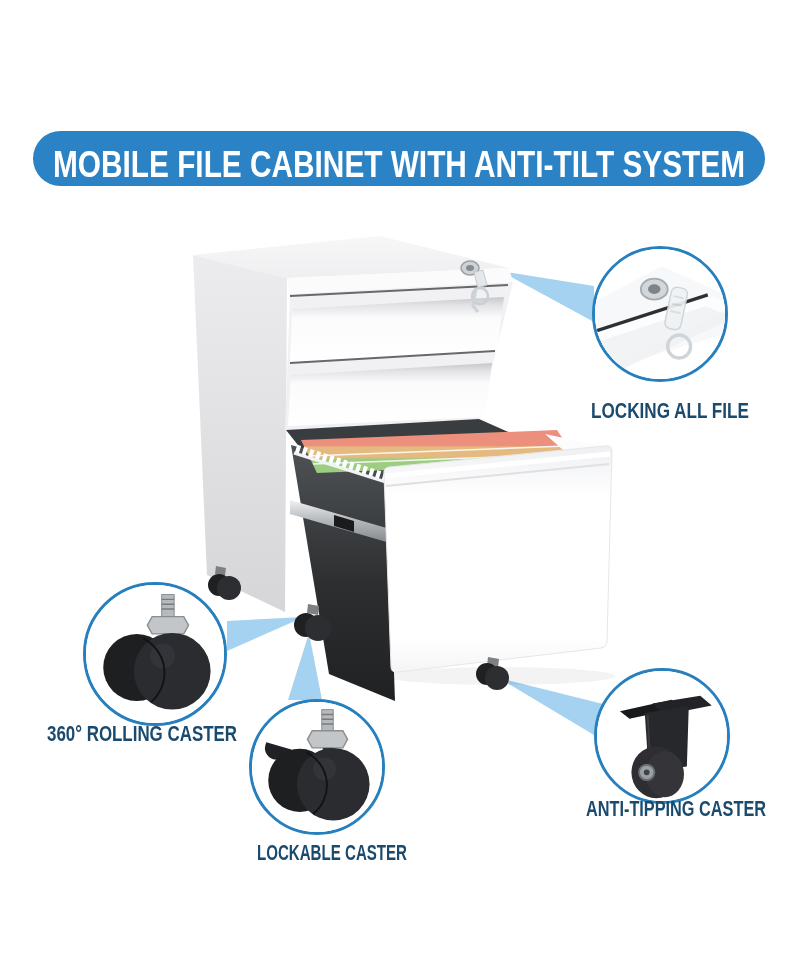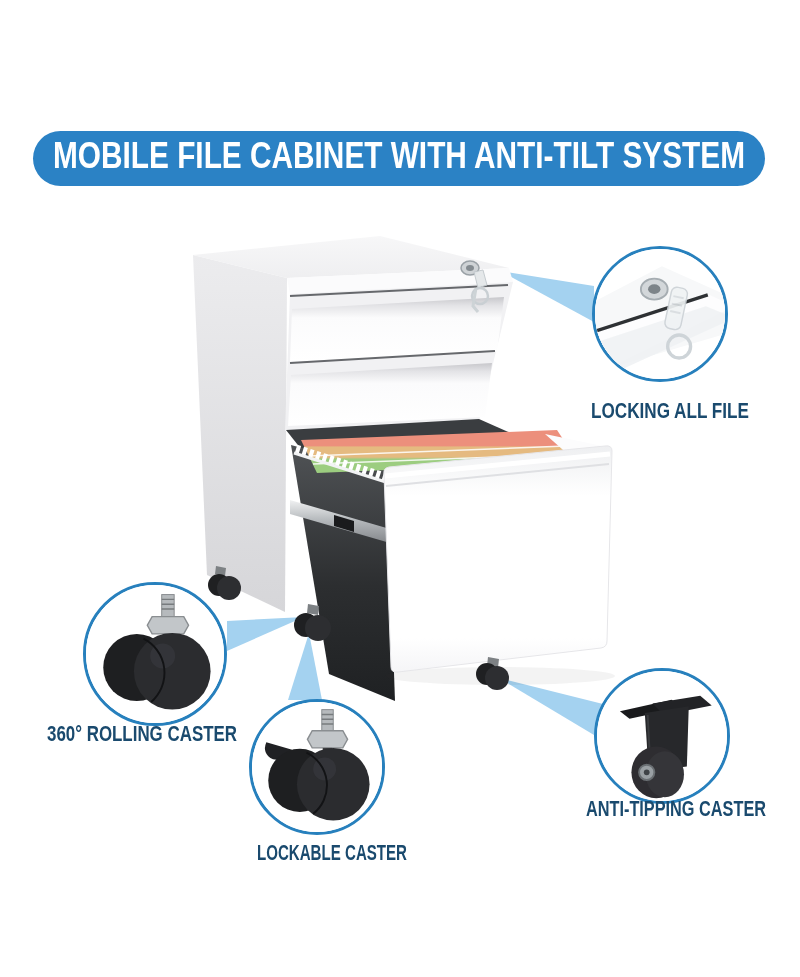--- a/index.html
+++ b/index.html
@@ -3,21 +3,21 @@
 <meta charset="utf-8">
 <style>
   html,body{margin:0;padding:0;background:#ffffff;}
   .stage{
     position:relative;width:800px;height:977px;background:#ffffff;overflow:hidden;
     font-family:"Liberation Sans","DejaVu Sans",sans-serif;
   }
   .banner{
     position:absolute;left:33px;top:131px;width:732px;height:55px;
     background:var(--banner-bg,#2b82c5);border-radius:28px;
-    display:flex;align-items:flex-start;justify-content:center;
+    display:flex;align-items:flex-end;justify-content:center;
   }
   .banner svg{display:block;}
   .banner text{
     font-family:"Liberation Sans","DejaVu Sans",sans-serif;
     font-weight:bold;font-size:37px;fill:var(--banner-text,#ffffff);
   }
   .scene{position:absolute;left:0;top:0;width:800px;height:977px;}
   .callout{
     position:absolute;border-radius:50%;background:#ffffff;
     border:3px solid var(--callout-ring,#2780bd);box-sizing:border-box;overflow:hidden;

